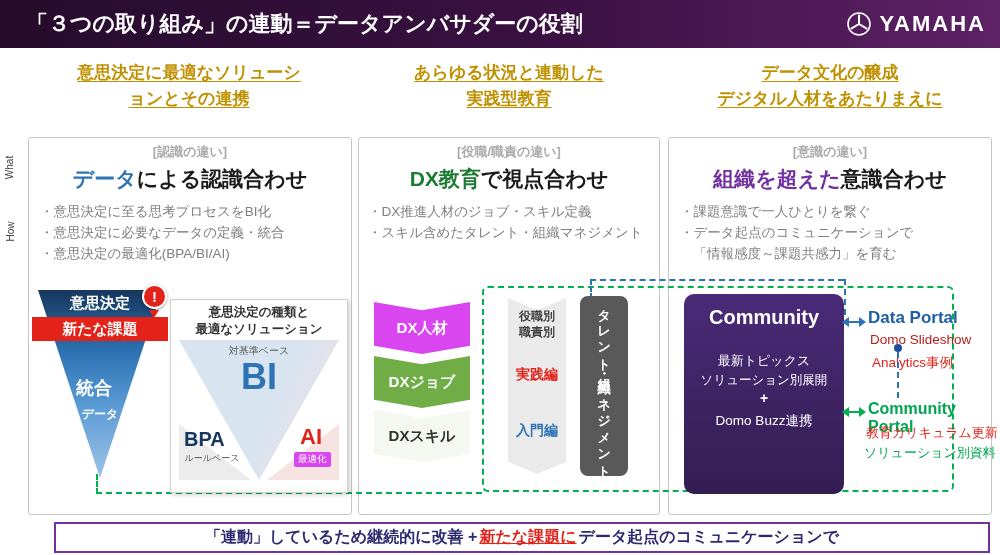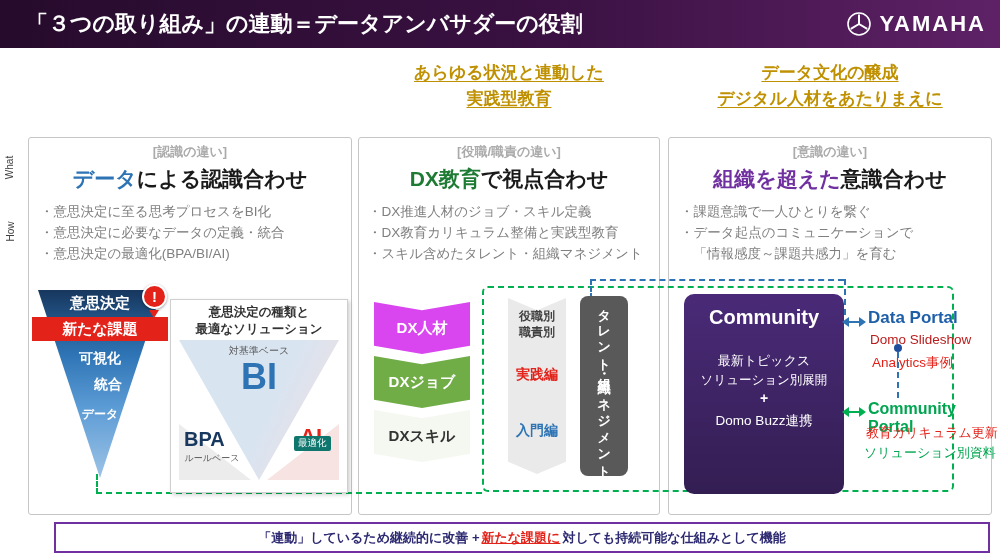--- a/index.html
+++ b/index.html
@@ -33,39 +33,43 @@
   .talent{background:#595959;border-radius:8px;display:flex;align-items:center;justify-content:center}
   .vtext{writing-mode:vertical-rl;color:#fff;font-size:13px;font-weight:bold;line-height:1.35;letter-spacing:2px;text-align:center}
   .community{background:linear-gradient(180deg,#4a2a78,#331e52);border-radius:10px}
   .ctr{text-align:center}
   .dash-t{border-top:2px dashed}
   .dash-l{border-left:2px dashed}
   .bcol{border-color:#2e74b5}.gcol{border-color:#00b050}
   .grect{border:2px dashed #00b050;border-radius:6px}
   .tri{width:0;height:0}
   .dot{width:8px;height:8px;border-radius:50%;background:#1f4e9c}
-  .footer{border:2px solid #7030a0;background:#fff;display:flex;align-items:center;justify-content:center;font-size:13px;font-weight:bold;color:#2d2a72;white-space:nowrap}
+  .footer{border:2px solid #7030a0;background:#fff;display:flex;align-items:center;justify-content:center;font-size:16px;font-weight:bold;color:#2d2a72;white-space:nowrap}
   .footer .hl-red{color:#e3231a;text-decoration:underline;margin:0 2px}
 </style>
 </head>
 <body>
 
 <div class="slide">
 
   <header class="abs header">
     <div class="header-title">「３つの取り組み」の連動＝データアンバサダーの役割</div>
     <div class="brand">
       <svg width="26" height="26" viewBox="0 0 26 26">
         <circle cx="13" cy="13" r="11" fill="none" stroke="#fff" stroke-width="1.6"></circle>
         <path d="M13 13 L13 3.5 M13 13 L4.8 17.8 M13 13 L21.2 17.8" stroke="#fff" stroke-width="2" fill="none"></path>
       </svg>
       <span class="brand-text">YAMAHA</span>
     </div>
   </header>
 
+  <div class="abs col-head" style="left:30px;top:60px;width:318px">
+    <span class="hl">意思決定に最適なソリューシ</span><br>
+    <span class="hl">ョンとその連携</span>
+  </div>
   <div class="abs col-head" style="left:358px;top:60px;width:302px">
     <span class="hl">あらゆる状況と連動した</span><br>
     <span class="hl">実践型教育</span>
   </div>
   <div class="abs col-head" style="left:668px;top:60px;width:324px">
     <span class="hl">データ文化の醸成</span><br>
     <span class="hl">デジタル人材をあたりまえに</span>
   </div>
 
   <div class="abs side-label" style="left:-2px;top:162px">What</div>
@@ -88,48 +92,46 @@
   </div>
   <div class="abs bullets" style="left:40px;top:202px;width:306px">
     <div>・意思決定に至る思考プロセスをBI化</div>
     <div>・意思決定に必要なデータの定義・統合</div>
     <div>・意思決定の最適化(BPA/BI/AI)</div>
   </div>
 
   <div class="abs funnel" style="left:38px;top:290px;width:124px;height:188px"></div>
   <div class="abs fun-txt" style="left:38px;top:294px;width:124px;font-size:15px">意思決定</div>
   <div class="abs red-band" style="left:32px;top:317px;width:136px;height:24px">新たな課題</div>
-  <div class="abs fun-txt" style="left:38px;top:350px;width:124px;font-size:14px">可視化</div>
-  <div class="abs fun-txt" style="left:46px;top:376px;width:124px;font-size:14px">統合</div>
+  <div class="abs fun-txt" style="left:32px;top:376px;width:124px;font-size:18px">統合</div>
   <div class="abs fun-txt" style="left:38px;top:406px;width:124px;font-size:12px">データ</div>
   <div class="abs alert" style="left:142px;top:284px;width:25px;height:25px">!</div>
   <div class="abs tri" style="left:149px;top:310px;border-left:5px solid transparent;border-right:5px solid transparent;border-top:8px solid #e3231a"></div>
 
   <div class="abs sol-box" style="left:170px;top:299px;width:178px;height:194px"></div>
   <div class="abs sol-title" style="left:170px;top:304px;width:178px">
     <span>意思決定の種類と</span><br>
     <span>最適なソリューション</span>
   </div>
   <div class="abs big-tri" style="left:179px;top:340px;width:160px;height:140px"></div>
   <div class="abs corner-l" style="left:179px;top:424px;width:72px;height:56px"></div>
   <div class="abs corner-r" style="left:267px;top:424px;width:72px;height:56px"></div>
   <div class="abs ctr" style="left:179px;top:344px;width:160px;font-size:10px;color:#595959">対基準ベース</div>
   <div class="abs ctr" style="left:179px;top:356px;width:160px;font-size:36px;font-weight:bold;color:#2e74b5">BI</div>
   <div class="abs" style="left:184px;top:428px;font-size:20px;font-weight:bold;color:#17375e">BPA</div>
   <div class="abs ctr" style="left:179px;top:452px;width:66px;font-size:9px;color:#555">ルールベース</div>
   <div class="abs" style="left:300px;top:424px;font-size:22px;font-weight:bold;color:#e3231a">AI</div>
-  <div class="abs" style="left:294px;top:436px;font-size:9.5px;color:#fff;background:#0f766e;padding:1px 4px;border-radius:2px">最適化</div>
+  <div class="abs" style="left:294px;top:452px;font-size:9.5px;color:#fff;background:#d946ef;padding:1px 4px;border-radius:2px">最適化</div>
 
   <div class="abs tag" style="left:358px;top:143px;width:302px">[役職/職責の違い]</div>
   <div class="abs panel-title" style="left:358px;top:165px;width:302px">
     <span class="acc-green">DX教育</span><span>で視点合わせ</span>
   </div>
   <div class="abs bullets" style="left:368px;top:202px;width:288px">
     <div>・DX推進人材のジョブ・スキル定義</div>
-    <div>・DX教育カリキュラム整備と実践型教育</div>
     <div>・スキル含めたタレント・組織マネジメント</div>
   </div>
 
   <div class="abs chev" style="left:374px;top:302px;width:96px;height:52px;background:#d946ef">DX人材</div>
   <div class="abs chev" style="left:374px;top:356px;width:96px;height:52px;background:#70ad47">DXジョブ</div>
   <div class="abs chev chev-light" style="left:374px;top:410px;width:96px;height:52px">DXスキル</div>
 
   <div class="abs gray-chev" style="left:508px;top:298px;width:58px;height:176px"></div>
   <div class="abs ctr" style="left:498px;top:308px;width:78px;font-size:12px;font-weight:bold;color:#3f3f3f;line-height:1.35">
     <span>役職別</span><br>
@@ -171,16 +173,16 @@
   <div class="abs tri" style="left:842px;top:407px;border-right:7px solid #00b050;border-top:5px solid transparent;border-bottom:5px solid transparent"></div>
   <div class="abs dash-t gcol" style="left:849px;top:411px;width:10px"></div>
   <div class="abs tri" style="left:859px;top:407px;border-left:7px solid #00b050;border-top:5px solid transparent;border-bottom:5px solid transparent"></div>
   <div class="abs" style="left:868px;top:400px;font-size:16px;font-weight:bold;color:#00a550">Community Portal</div>
   <div class="abs" style="left:866px;top:424px;font-size:13px;color:#e3231a">教育カリキュラム更新</div>
   <div class="abs" style="left:864px;top:444px;font-size:13px;color:#00a550">ソリューション別資料</div>
 
   <div class="abs footer" style="left:54px;top:522px;width:936px;height:31px">
     <span>「連動」しているため継続的に改善 + </span>
     <span class="hl-red">新たな課題に</span>
-    <span>対しても持続可能な仕組みとして機能</span>
+    <span>データ起点のコミュニケーションで</span>
   </div>
 
 </div>
 
 </body></html>

